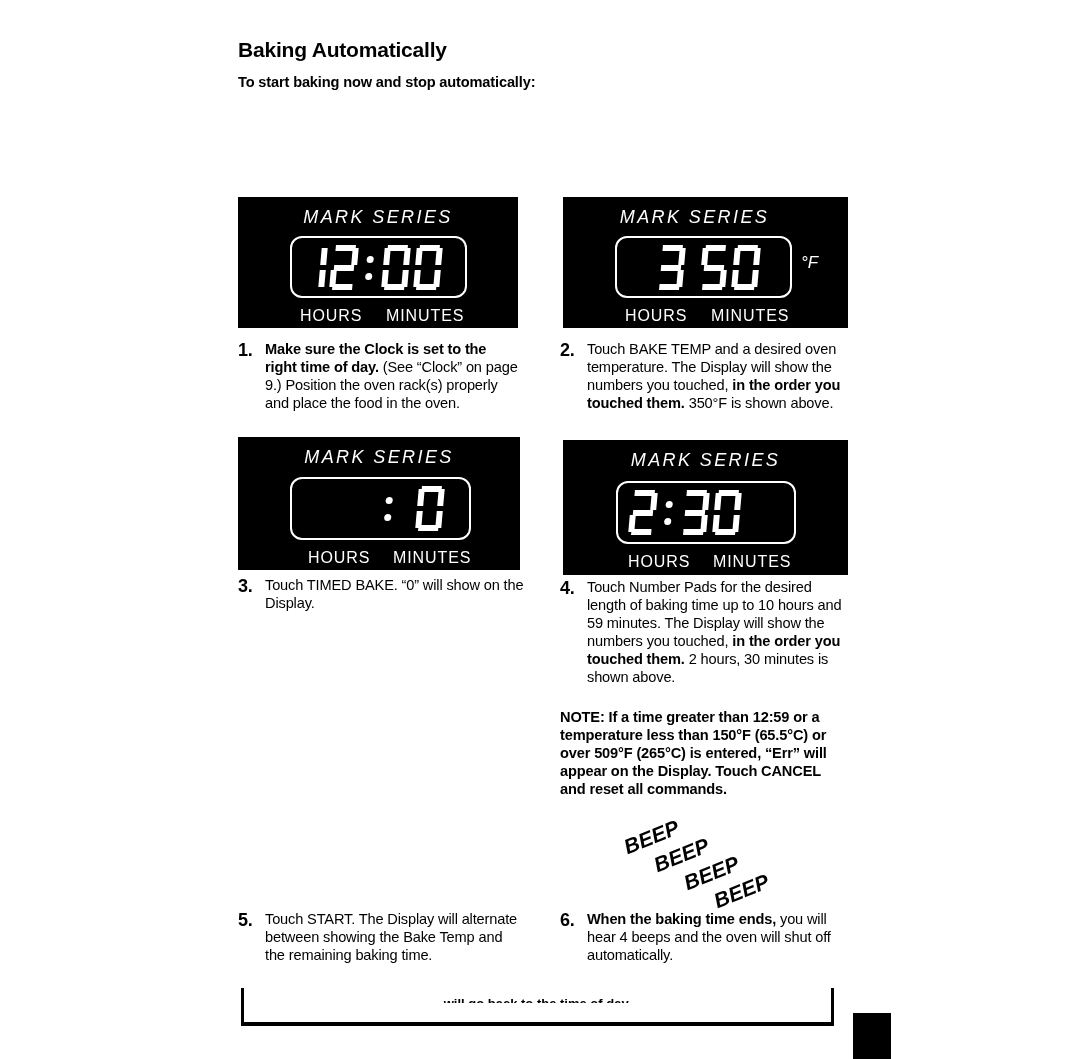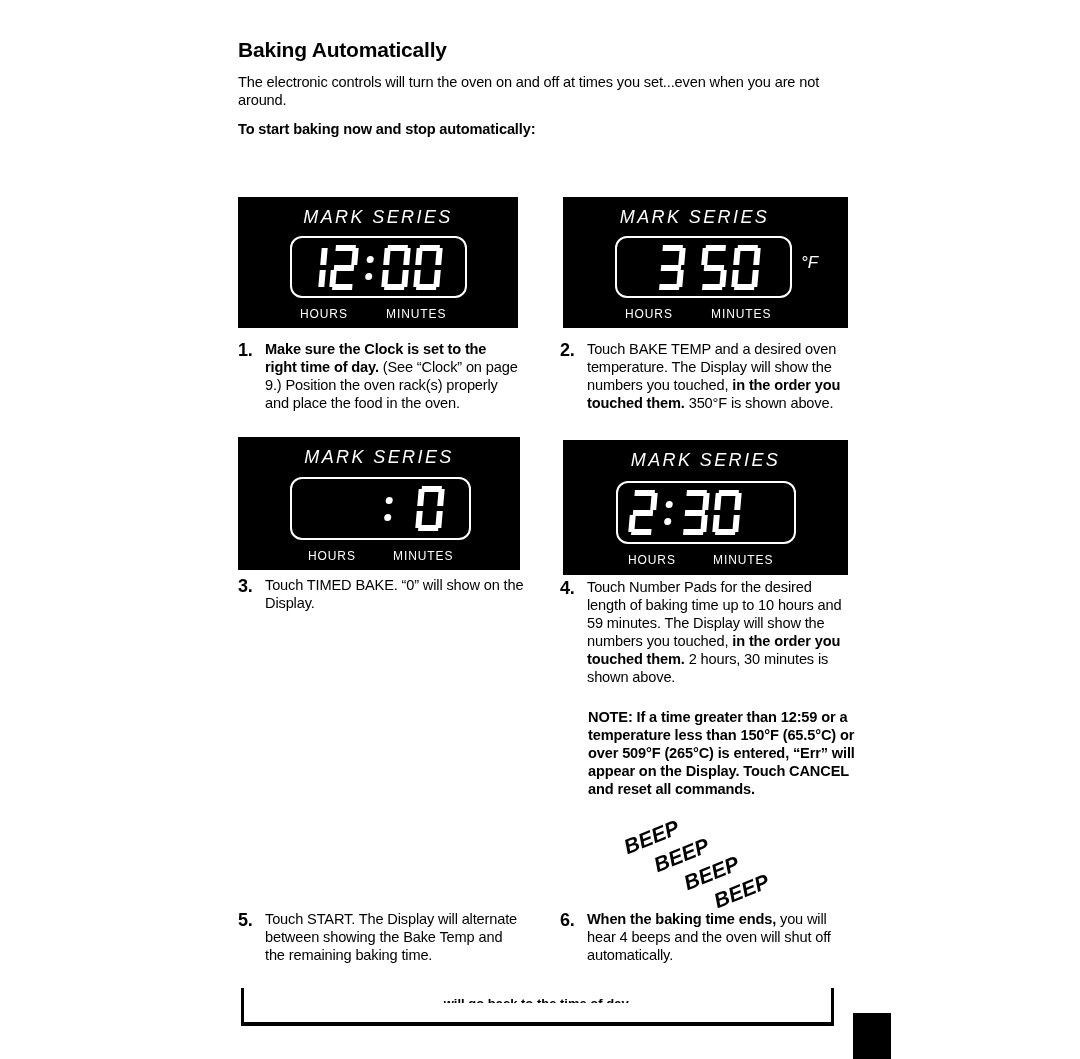--- a/index.html
+++ b/index.html
@@ -88,21 +88,21 @@
     position: absolute;
     color: #ffffff;
     font-size: 17px;
     font-style: italic;
     font-weight: 500;
   }
   .panel-labels {
     position: absolute;
     left: 0; right: 0;
     color: #ffffff;
-    font-size: 12px;
+    font-size: 16px;
     letter-spacing: 0.9px;
   }
   .panel-labels .lab-hours {
     position: absolute;
   }
   .panel-labels .lab-minutes {
     position: absolute;
   }
 
   
@@ -157,21 +157,20 @@
     display: block;
     padding-left: 27px;
   }
 
   .note {
     position: absolute;
     font-size: 14.6px;
     line-height: 1.235;
     font-weight: bold;
     letter-spacing: -0.15px;
-    margin-left: 28px;
   }
 
   
   .start-button {
     position: absolute;
     background: #000000;
     border-radius: 16px;
     color: #ffffff;
   }
   .start-button .start-label {
@@ -234,21 +233,20 @@
   }
 </style>
 </head>
 <body>
 
 <div class="page">
 
   <div class="content">
     <h1 class="section-title">Baking Automatically</h1>
 
-    <p class="body-text">The electronic controls will turn the oven on and off at times you set...even when you are not around.</p>
 
 
     <p class="lead-bold">To start baking now and stop automatically:</p>
   </div>
 
   <div class="panel" style="left:238px; top:197px; width:280px; height:131px;">
     <div class="panel-brand">MARK SERIES</div>
     <div class="bezel" style="left:52px; top:39px; width:177px; height:62px;"></div>
     <div class="lcd" style="left:62px; top:48px; width:158px; height:45px;">
 

